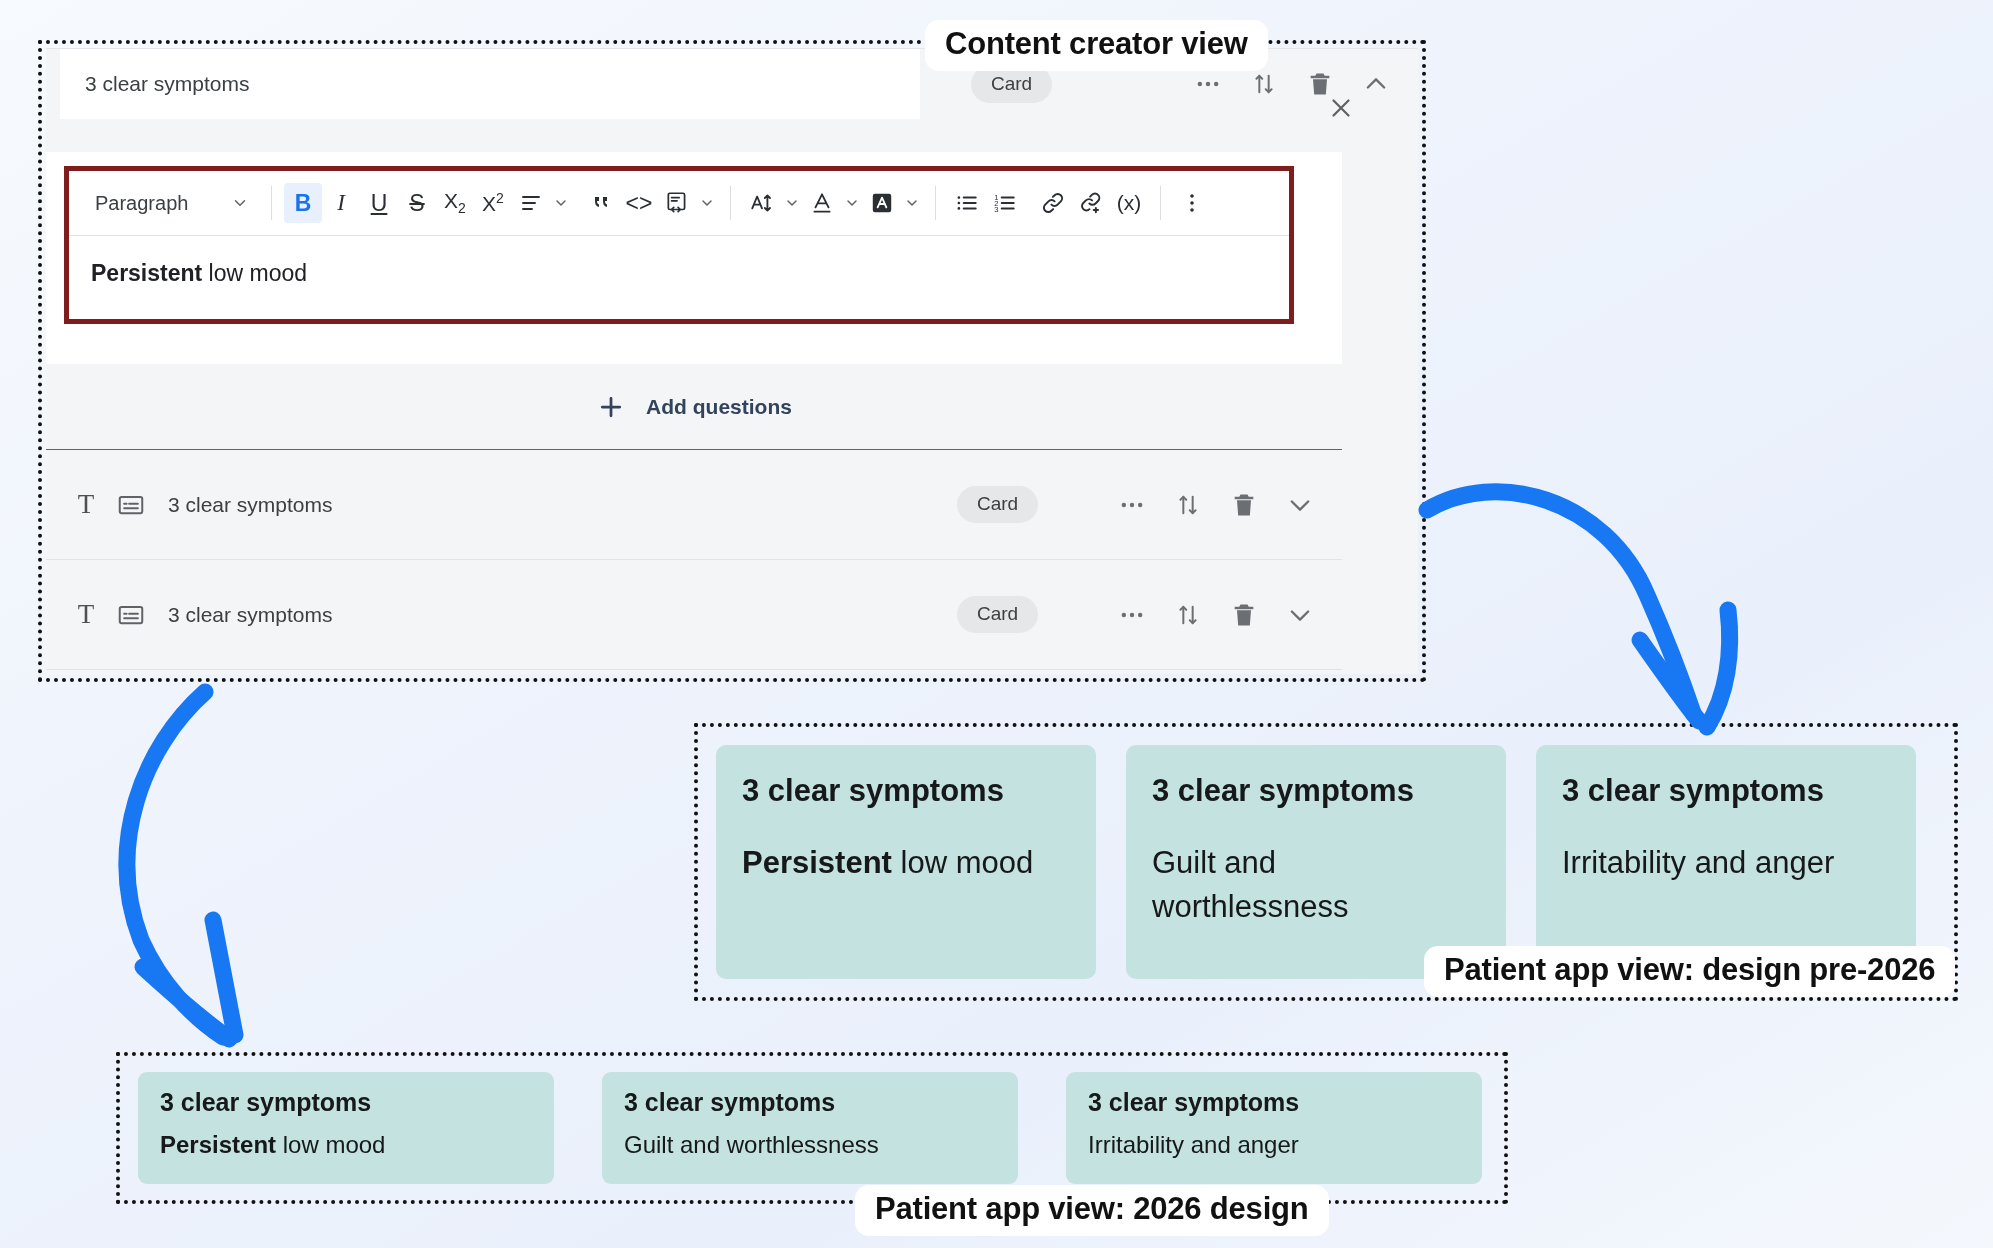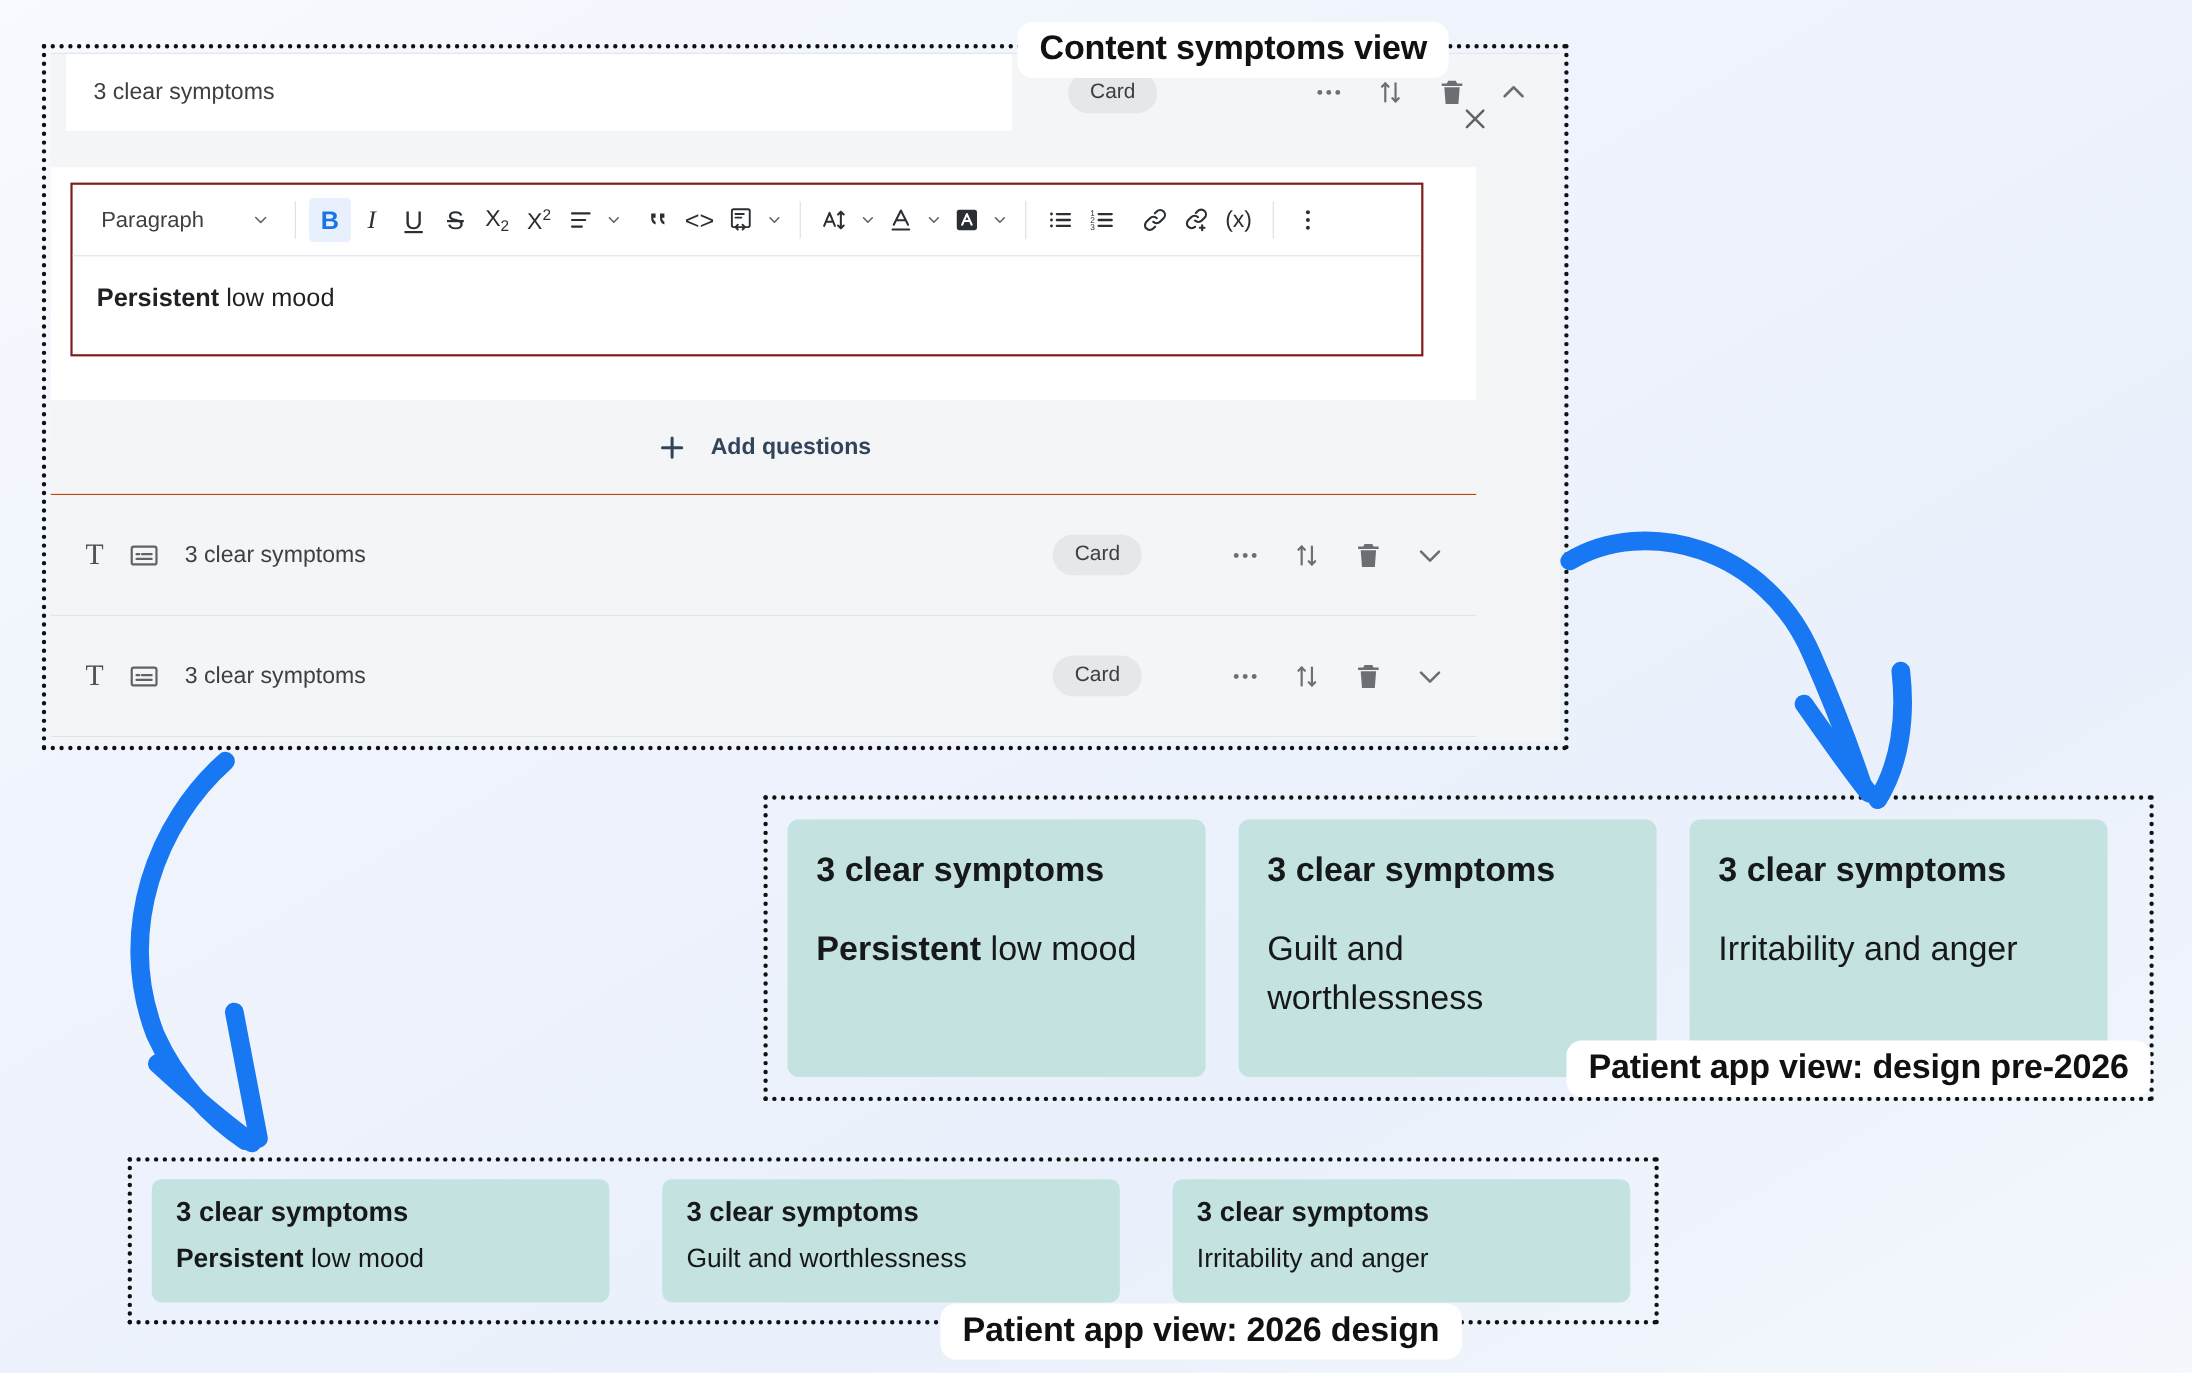--- a/index.html
+++ b/index.html
@@ -96,21 +96,21 @@
     height: 212px;
     background: #ffffff;
     width: 1296px;
   }
   .editor-frame {
     position: absolute;
     left: 18px;
     top: 14px;
     width: 1230px;
     height: 158px;
-    border: 2px solid #7f1d1d;
+    border: 5px solid #7f1d1d;
     background: #fff;
   }
   .toolbar {
     height: 65px;
     display: flex;
     align-items: center;
     border-bottom: 1px solid #e0e2e5;
     padding: 0 12px;
   }
   .para-select {
@@ -503,21 +503,21 @@
       </span>
       <span class="ic">
         <svg width="28" height="28" viewBox="0 0 24 24" fill="none" stroke="currentColor" stroke-width="2" stroke-linecap="round" stroke-linejoin="round">
             <path d="M5 9l7 7 7-7"></path>
           </svg>
       </span>
     </div>
   </div>
 </div>
 
-<div class="callout-label" style="left:925px; top:20px;">Content symptoms view</div>
+<div class="callout-label" style="left:925px; top:20px;">Content creator view</div>
 
 <div class="dashed-box" id="pre2026-box"></div>
 <div class="pre-cards">
   <div class="pre-card">
     <div class="pc-title">3 clear symptoms</div>
     <div class="pc-body"><b>Persistent</b><span> low mood</span></div>
   </div>
   <div class="pre-card">
     <div class="pc-title">3 clear symptoms</div>
     <div class="pc-body" style="max-width:260px;"><b></b><span>Guilt and worthlessness</span></div>

